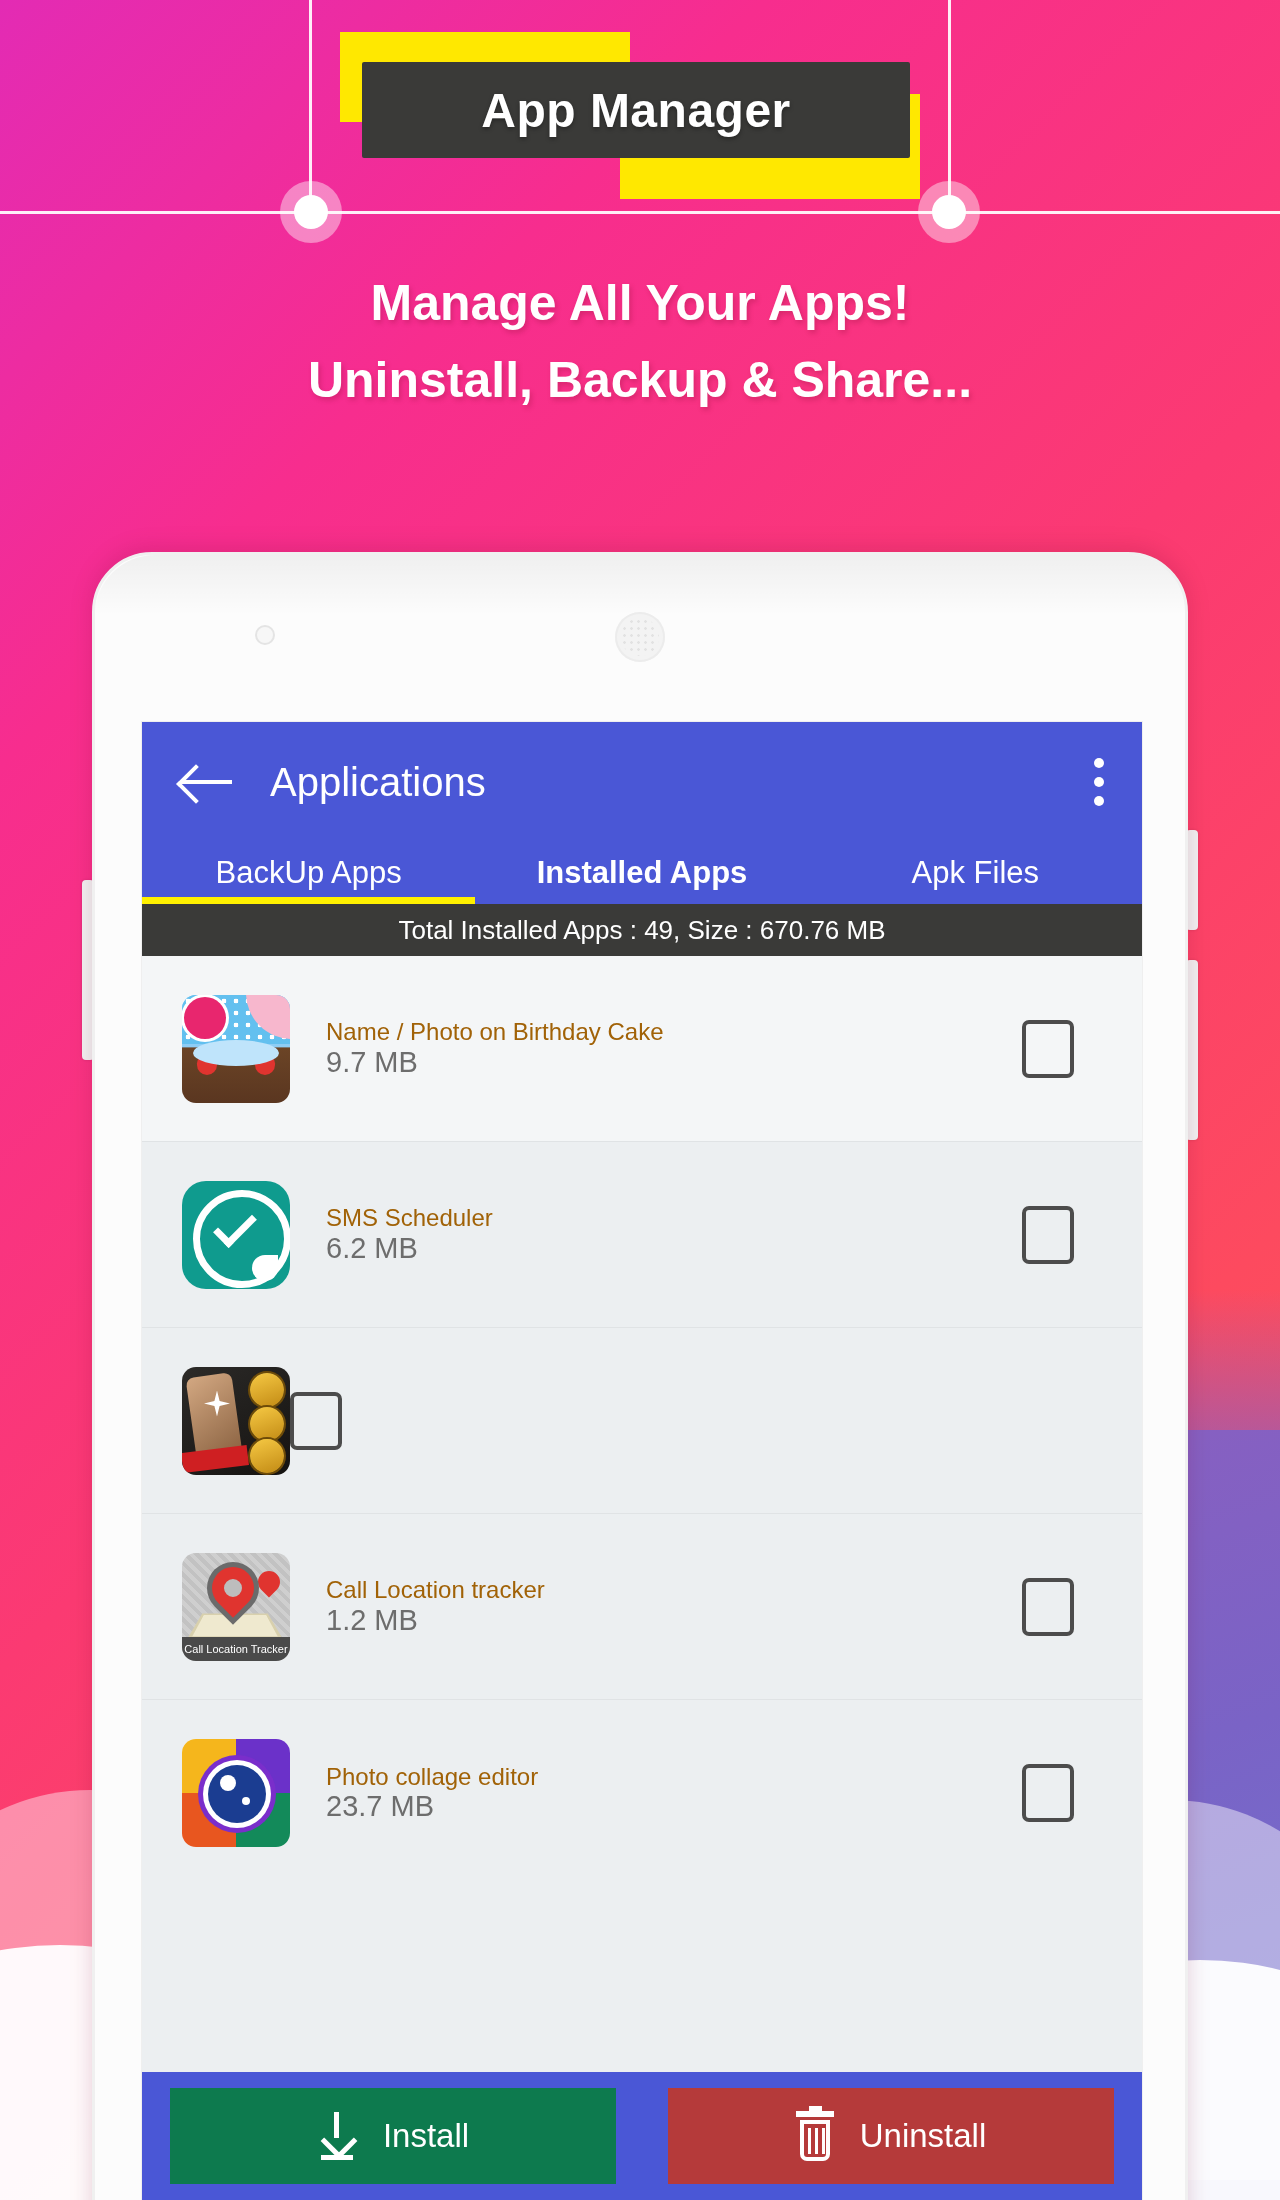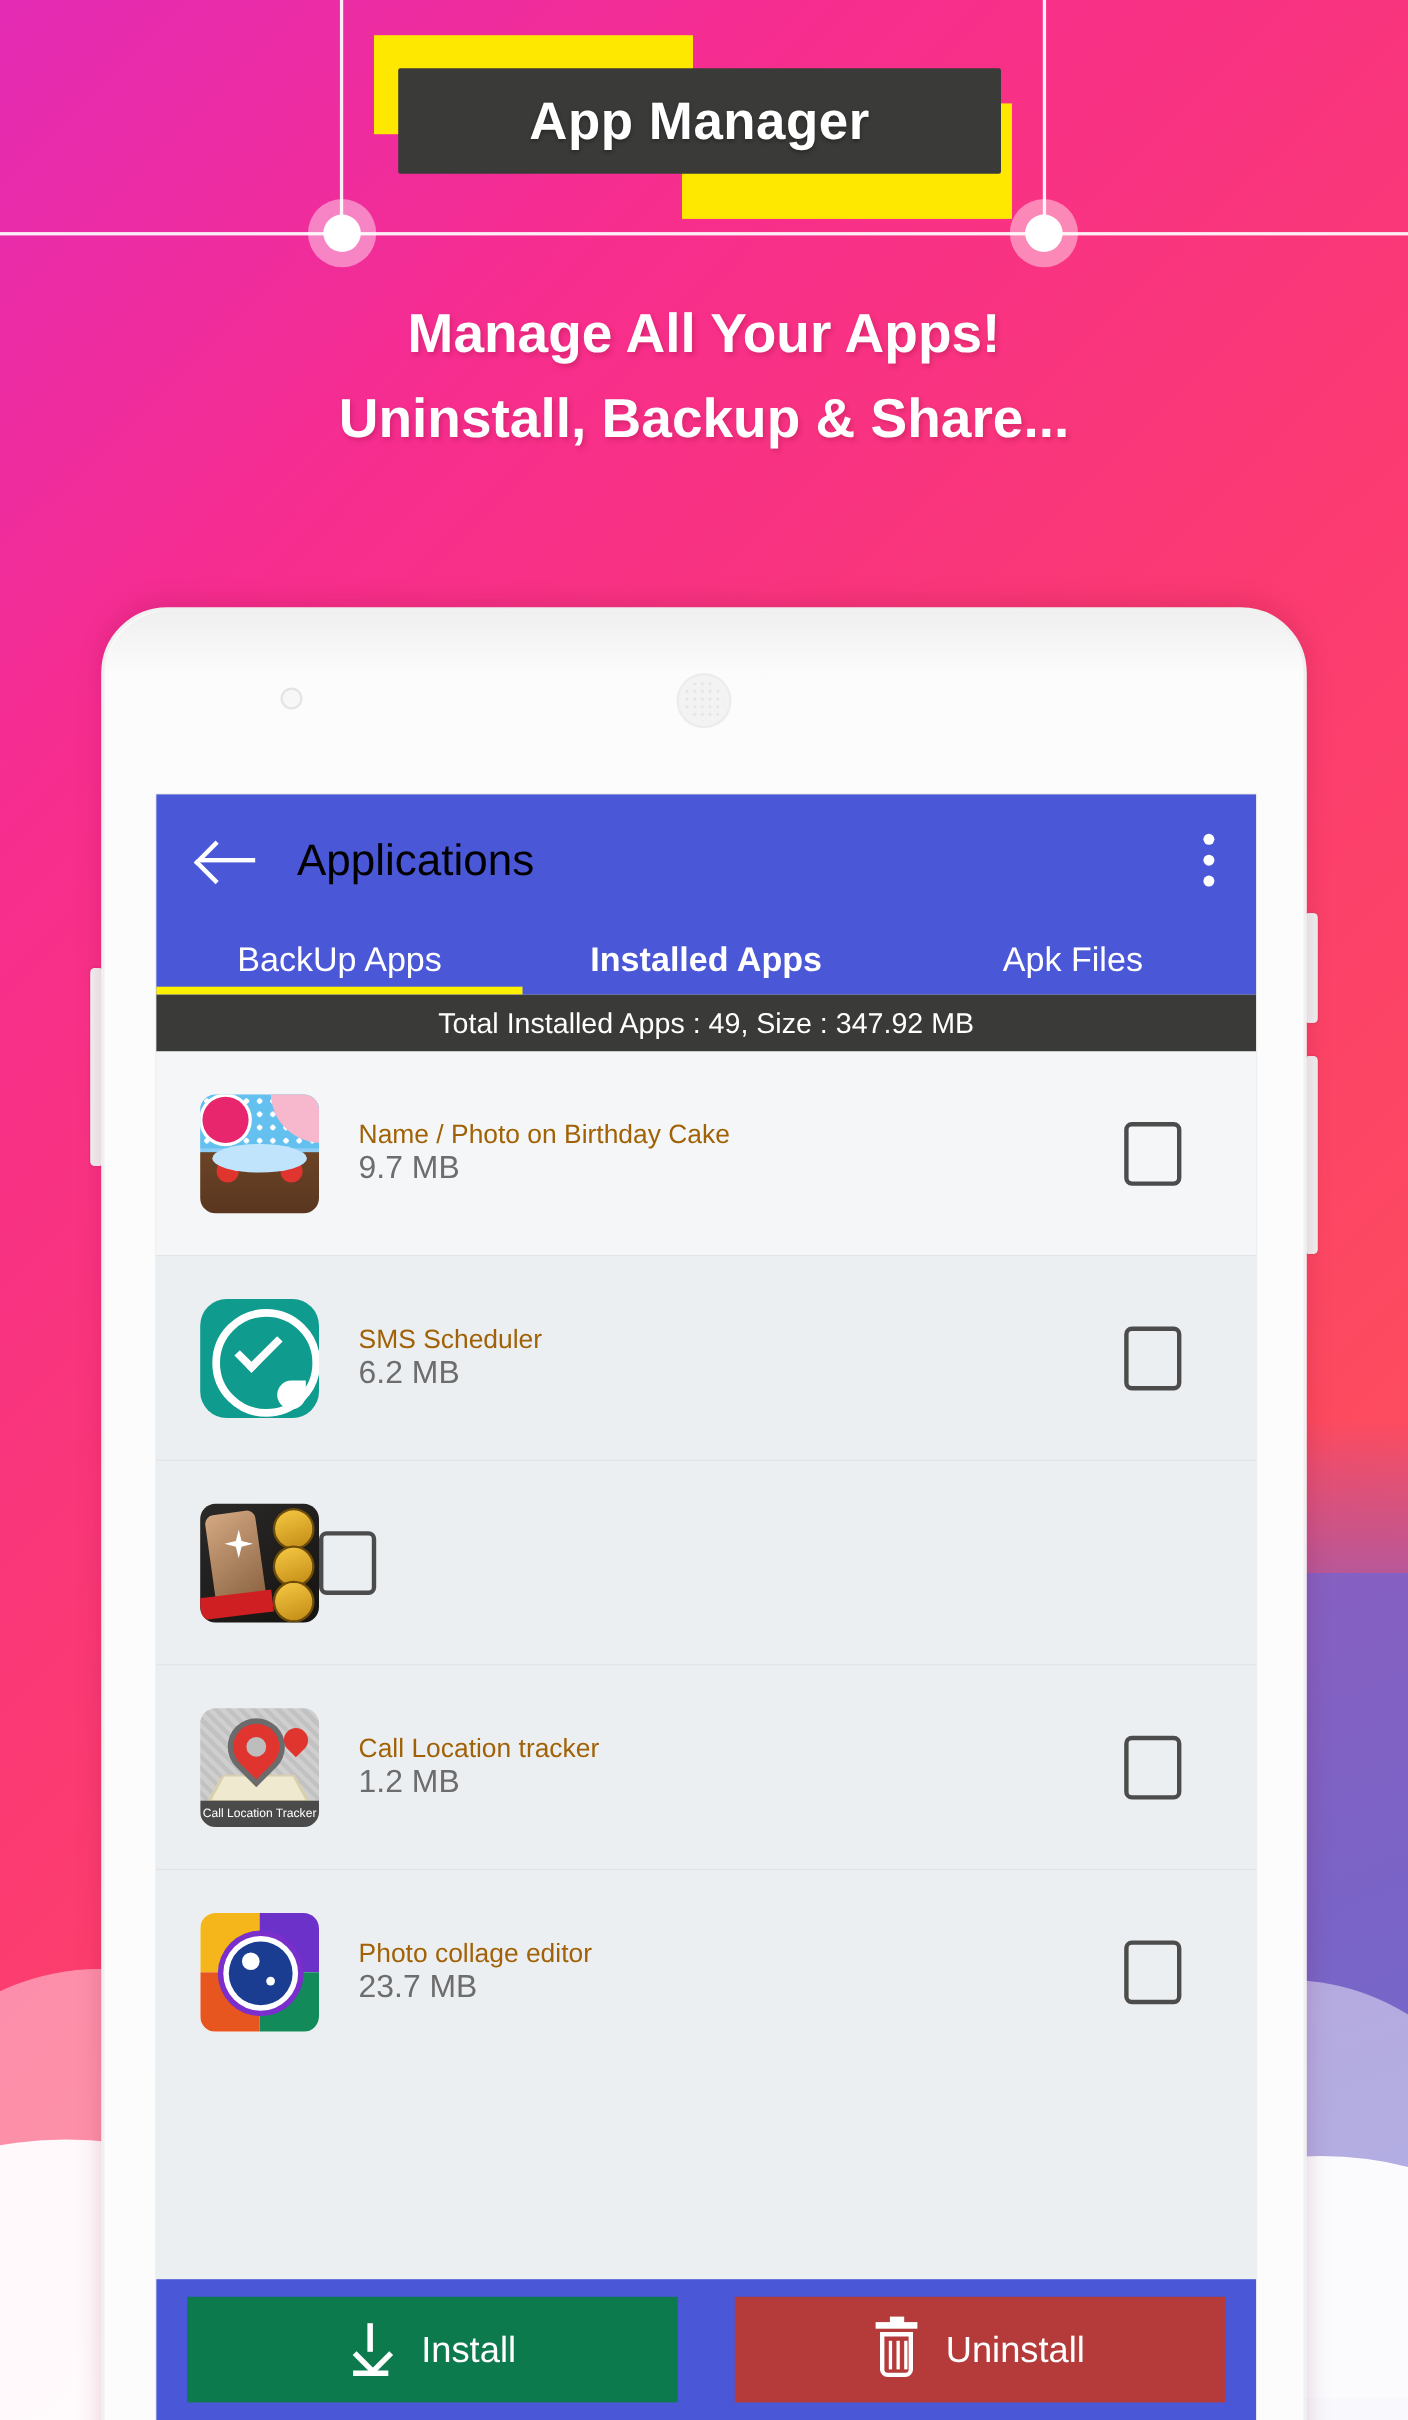--- a/index.html
+++ b/index.html
@@ -105,21 +105,21 @@
     background:#eceff1; overflow:hidden;
     box-shadow:0 0 0 1px rgba(0,0,0,.05);
   }
 
   .appbar { background:#4a57d6; height:182px; position:relative; }
   .appbar-row { display:flex; align-items:center; height:120px; padding:0 38px; }
   .back-icon { width:56px; height:40px; position:relative; flex:0 0 auto; }
   .back-icon::before{ content:""; position:absolute; left:2px; top:18px; width:50px; height:4px; background:#fff; }
   .back-icon::after{ content:""; position:absolute; left:2px; top:8px; width:24px; height:24px;
                      border-left:4px solid #fff; border-bottom:4px solid #fff; transform:rotate(45deg); }
-  .appbar-title { color:#000000; font-size:40px; margin-left:34px; }
+  .appbar-title { color:#ffffff; font-size:40px; margin-left:34px; }
   .kebab { margin-left:auto; width:10px; display:flex; flex-direction:column; gap:9px; }
   .kebab i { display:block; width:10px; height:10px; border-radius:50%; background:#fff; }
 
   .tabs { display:flex; height:62px; position:relative; }
   .tab { flex:1; display:flex; align-items:center; justify-content:center;
          color:#fff; font-size:31px; position:relative; }
   .tab.active { font-weight:bold; }
   .tab-underline { position:absolute; left:0; bottom:0; width:333px; height:7px; background:#fff000; }
 
   .totalbar { background:#3a3a38; height:52px; display:flex; align-items:center;
@@ -272,21 +272,21 @@
         </div>
       </div>
       <div class="tabs">
         <div class="tab">BackUp Apps</div>
         <div class="tab active">Installed Apps</div>
         <div class="tab">Apk Files</div>
         <div class="tab-underline"></div>
       </div>
     </div>
 
-    <div class="totalbar">Total Installed Apps : 49,  Size : 347.92 MB</div>
+    <div class="totalbar">Total Installed Apps : 49,  Size : 670.76 MB</div>
 
     <div class="list">
 
       <div class="row first">
         <div class="ico ic-cake">
           <div class="brush"></div>
           <div class="badge"></div>
           <div class="drip"></div>
           <div class="berry1"></div>
           <div class="berry2"></div>

